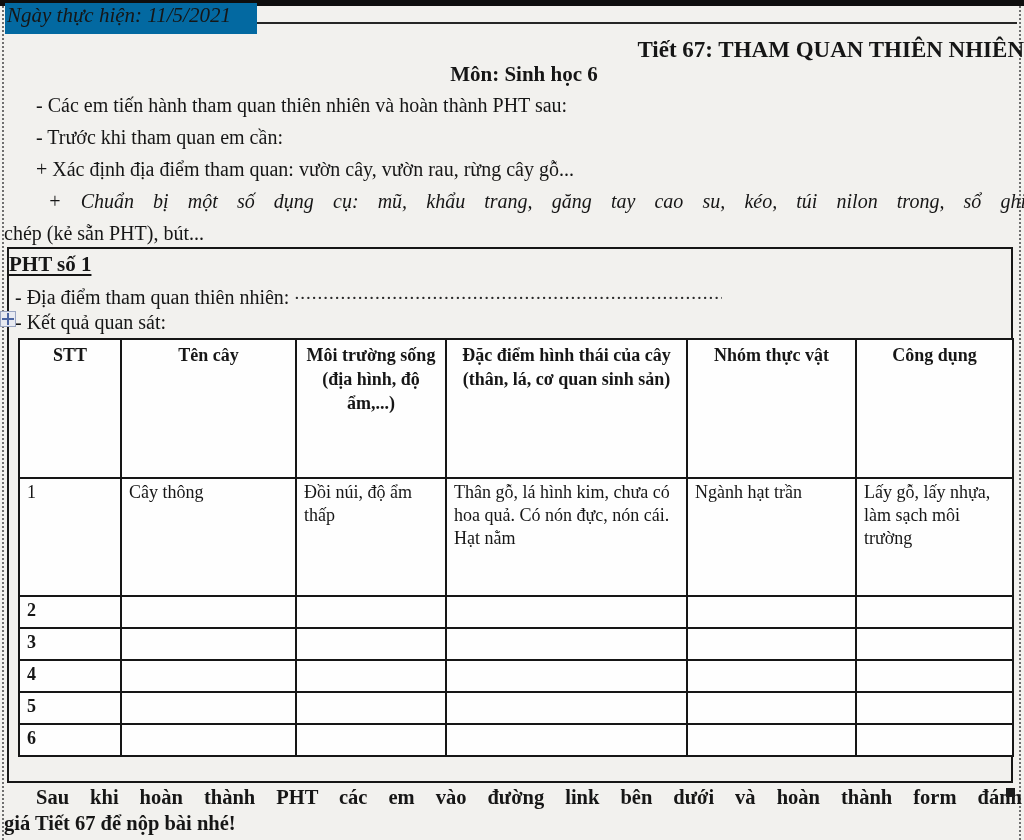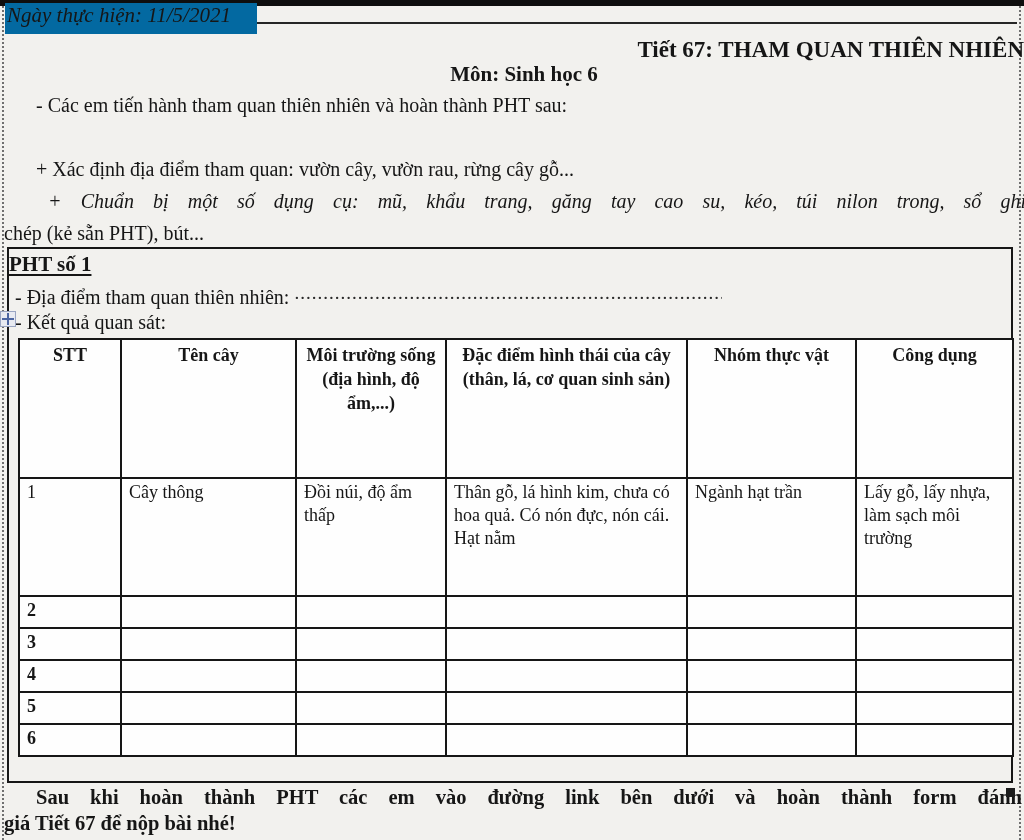--- a/index.html
+++ b/index.html
@@ -66,20 +66,21 @@
   <div class="edge-left"></div>
   <div class="edge-right"></div>
 
   <div class="topline"></div>
   <div class="date">Ngày thực hiện: 11/5/2021</div>
 
   <div class="title">Tiết 67: THAM QUAN THIÊN NHIÊN</div>
   <div class="subtitle">Môn: Sinh học 6</div>
 
   <div class="intro i0">- Các em tiến hành tham quan thiên nhiên và hoàn thành PHT sau:</div>
+  <div class="intro i1">- Trước khi tham quan em cần:</div>
   <div class="intro i2">+ Xác định địa điểm tham quan: vườn cây, vườn rau, rừng cây gỗ...</div>
   <div class="intro i3">+ Chuẩn bị một số dụng cụ: mũ, khẩu trang, găng tay cao su, kéo, túi nilon trong, sổ ghi</div>
   <div class="intro i4">chép (kẻ sẵn PHT), bút...</div>
 
   <div class="pht-box">
     <div class="pht-heading">
       <span>PHT số 1</span>
     </div>
     <div class="loc-line">
       <span>- Địa điểm tham quan thiên nhiên:</span>

